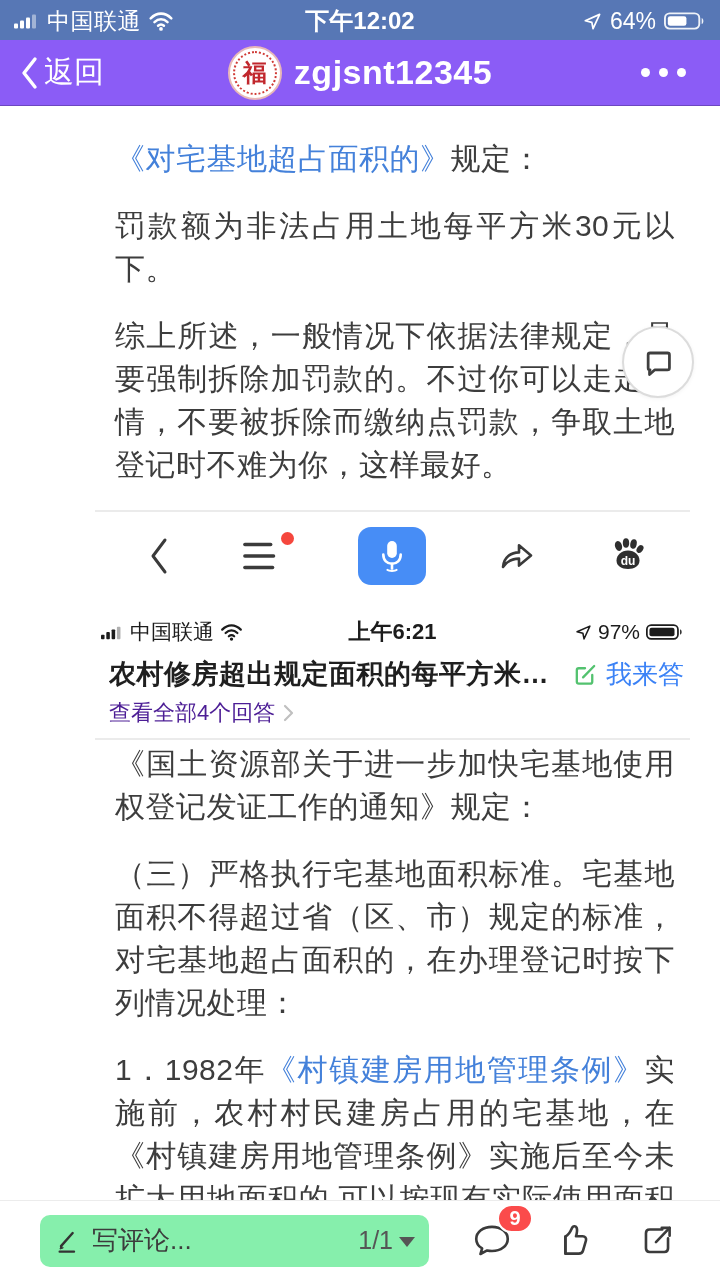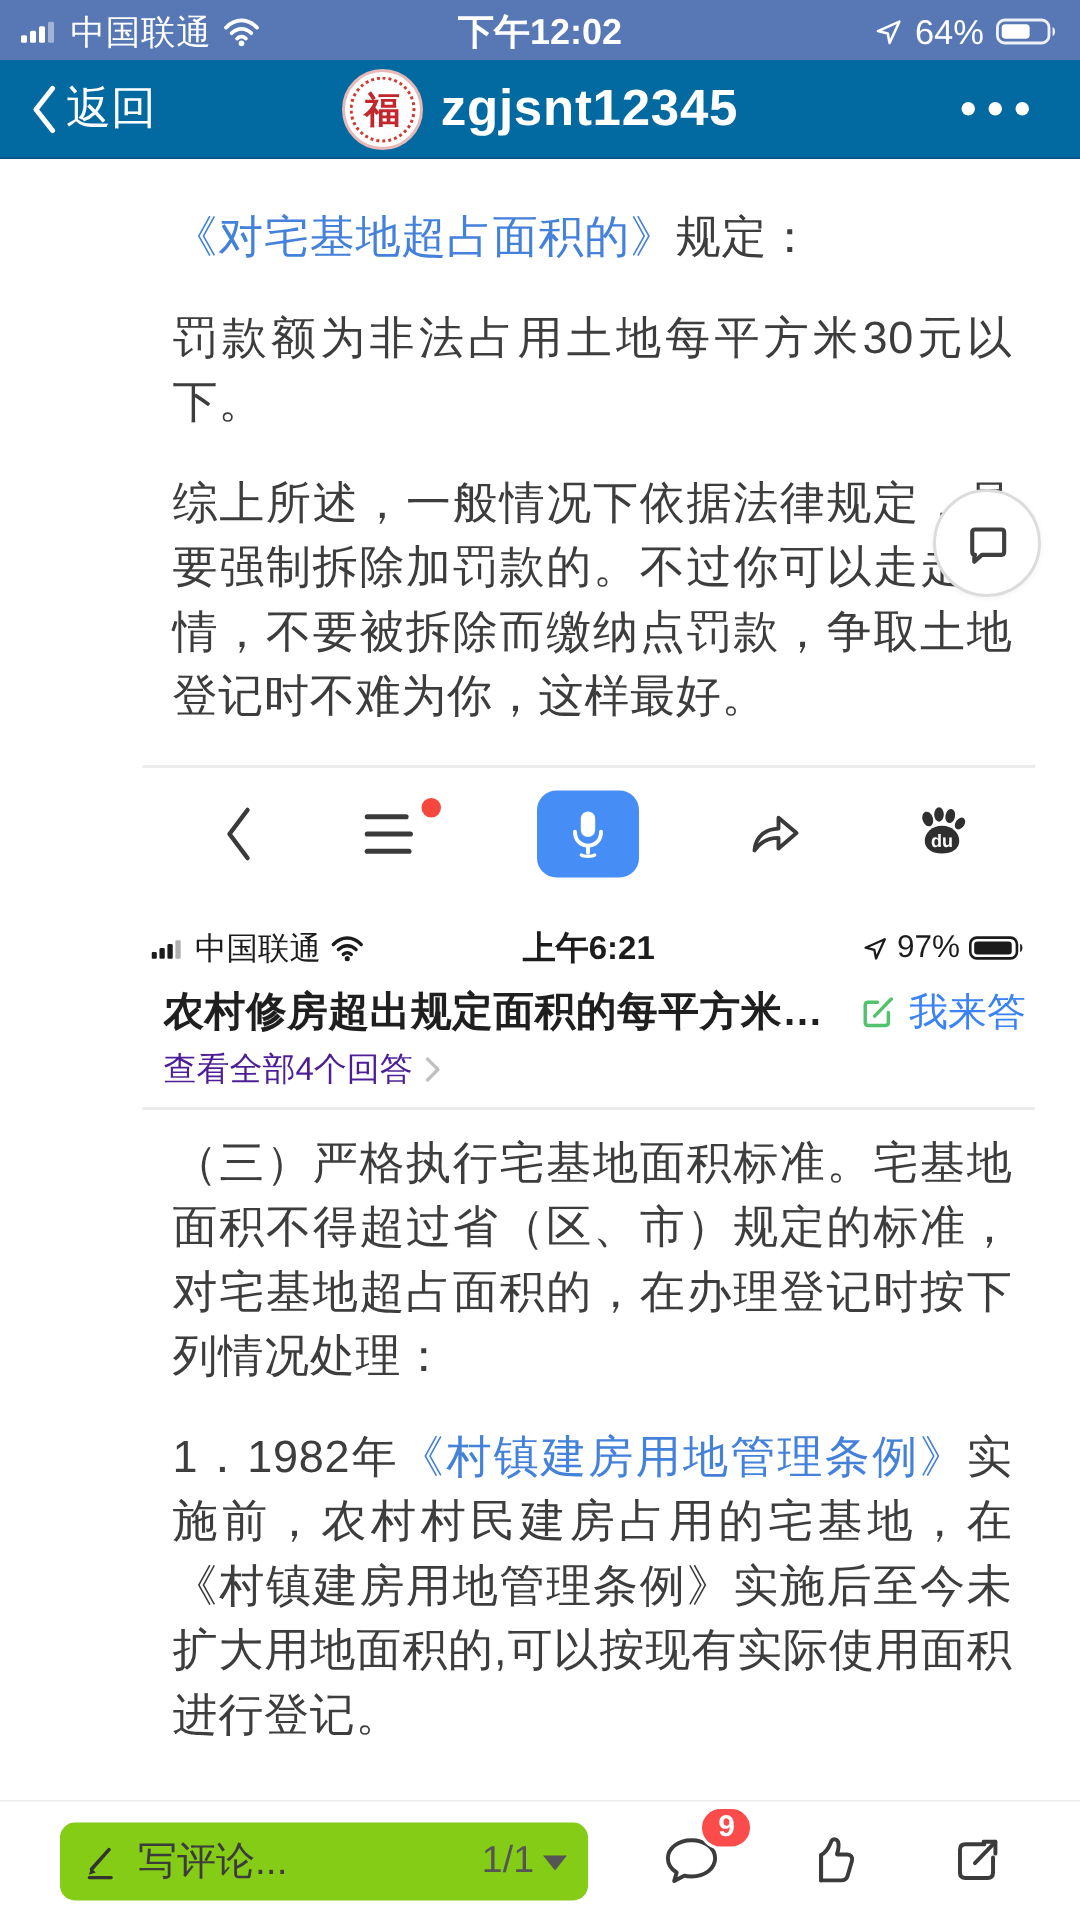--- a/index.html
+++ b/index.html
@@ -9,21 +9,21 @@
 
   
   .statusbar { position:absolute; top:0; left:0; width:720px; height:40px; background:#5777b5; color:#fff;
     display:flex; align-items:center; padding:2px 14px 0 14px; }
   .sb-left { display:flex; align-items:center; gap:7px; width:250px; }
   .sb-carrier { font-size:23px; font-weight:500; letter-spacing:.5px; }
   .sb-center { flex:1; text-align:center; font-size:24px; font-weight:600; }
   .sb-right { width:250px; display:flex; align-items:center; justify-content:flex-end; gap:8px; }
   .sb-batt-pct { font-size:23px; font-weight:500; }
 
-  .navbar { position:absolute; top:40px; left:0; width:720px; height:66px; background:#0369a1;
+  .navbar { position:absolute; top:40px; left:0; width:720px; height:66px; background:#8b5cf6;
     border-bottom:1px solid rgba(0,0,0,.22); display:flex; align-items:center; color:#fff; padding:0 20px; }
   .nav-back { display:flex; align-items:center; gap:4px; font-size:30px; width:190px; cursor:pointer; }
   .nav-center { flex:1; display:flex; align-items:center; justify-content:center; gap:12px; }
   .avatar { width:54px; height:54px; border-radius:50%; background:#fff; border:2px solid #e8b8b8;
     display:flex; align-items:center; justify-content:center; overflow:hidden; }
   .avatar-inner { width:44px; height:44px; border-radius:50%; border:2px dotted #d03a35; color:#c1272d;
     font-weight:bold; font-size:24px; display:flex; align-items:center; justify-content:center; }
   .nav-title { font-size:34px; font-weight:600; letter-spacing:.5px; }
   .nav-more { width:190px; display:flex; justify-content:flex-end; gap:9px; padding-right:14px; cursor:pointer; }
   .nav-more i { width:9px; height:9px; border-radius:50%; background:#fff; display:block; }
@@ -35,21 +35,21 @@
     letter-spacing:.5px; }
   .para.first { margin-top:30px; }
   .link { color:#4481da; }
 
   
   .float-bubble { position:absolute; top:219px; right:26px; width:72px; height:72px; border-radius:50%;
     background:#fff; border:2px solid #dcdcdc; display:flex; align-items:center; justify-content:center;
     box-shadow:0 1px 4px rgba(0,0,0,.05); cursor:pointer; }
 
   
-  .shot { margin:14px 0 14px 0; }
+  .shot { margin:14px 0 2px 0; }
   .shot-divider { height:0; border-top:2px solid #ebebeb; }
   .shot-toolbar { height:88px; display:flex; align-items:center; justify-content:space-between;
     padding:0 42px 0 52px; }
   .tool { display:flex; align-items:center; justify-content:center; cursor:pointer; }
   .mic-btn { width:68px; height:58px; background:#478df6; border-radius:13px; display:flex;
     align-items:center; justify-content:center; cursor:pointer; }
   .menu-wrap { position:relative; }
   .menu-dot { position:absolute; top:-7px; right:-8px; width:13px; height:13px; border-radius:50%; background:#f5473d; }
 
   .shot-statusbar { margin-top:16px; height:32px; display:flex; align-items:center; color:#1c1c1c; padding:0 6px; }
@@ -63,21 +63,21 @@
   .q-title { flex:1; font-size:27px; font-weight:700; color:#1f1f1f; white-space:nowrap; overflow:hidden;
     text-overflow:ellipsis; letter-spacing:.5px; }
   .answer-btn { display:flex; align-items:center; gap:7px; color:#3b82f6; font-size:26px; margin-left:16px;
     cursor:pointer; flex:none; }
   .shot-viewall { display:flex; align-items:center; gap:8px; color:#4c1d95; font-size:22px;
     margin:6px 0 10px 14px; cursor:pointer; }
 
   
   .bottombar { position:absolute; left:0; bottom:0; width:720px; height:80px; background:#fff;
     border-top:1px solid #ececec; display:flex; align-items:center; padding:0 22px 0 40px; }
-  .comment-input { width:352px; height:52px; background:#84cc16; border-radius:10px; display:flex;
+  .comment-input { width:389px; height:52px; background:#86efac; border-radius:10px; display:flex;
     align-items:center; padding:0 14px 0 14px; cursor:text; }
   .ci-text { font-size:26px; color:#3c3c3c; margin-left:10px; }
   .ci-spacer { flex:1; }
   .pager { display:flex; align-items:center; gap:6px; color:#555; font-size:25px; cursor:pointer; }
   .tri-down { width:0; height:0; border-left:8px solid transparent; border-right:8px solid transparent;
     border-top:10px solid #555; margin-top:3px; }
   .bb-icons { flex:1; display:flex; align-items:center; justify-content:space-around; padding-left:22px; }
   .bb-icon { position:relative; cursor:pointer; display:flex; }
   .badge { position:absolute; top:-16px; right:-20px; min-width:36px; height:29px; background:#fb4b4b;
     border:2px solid #fff; border-radius:15px; color:#fff; font-size:20px; font-weight:600;
@@ -257,20 +257,21 @@
         <span>
           <svg width="11" height="18" viewBox="0 0 11 18" fill="none" stroke="#c0c0c0" stroke-width="2.2" stroke-linecap="round" stroke-linejoin="round">
             <polyline points="2,2 9,9 2,16"></polyline>
           </svg>
         </span>
       </div>
 
       <div class="shot-divider"></div>
     </div>
 
+    <p class="para">《国土资源部关于进一步加快宅基地使用权登记发证工作的通知》规定：</p>
 
     <p class="para">（三）严格执行宅基地面积标准。宅基地面积不得超过省（区、市）规定的标准，对宅基地超占面积的，在办理登记时按下列情况处理：</p>
 
     <p class="para"><span>1．1982年</span><span class="link">《村镇建房用地管理条例》</span><span>实施前，农村村民建房占用的宅基地，在《村镇建房用地管理条例》实施后至今未扩大用地面积的,可以按现有实际使用面积进行登记。</span></p>
 
     <div class="float-bubble">
       <svg width="36" height="36" viewBox="0 0 34 34" fill="none" stroke="#3f3f3f" stroke-width="2.6" stroke-linejoin="round">
         <path d="M9.5 8.5 H26 Q27.8 8.5 27.8 10.3 V22.7 Q27.8 24.5 26 24.5 H13.8 L9 28.8 V24.5 H9.5 Q7.7 24.5 7.7 22.7 V10.3 Q7.7 8.5 9.5 8.5 Z"></path>
       </svg>
     </div>

